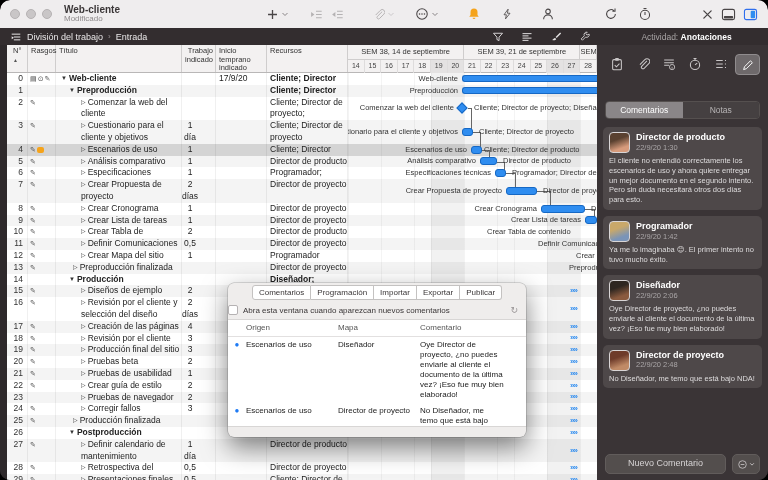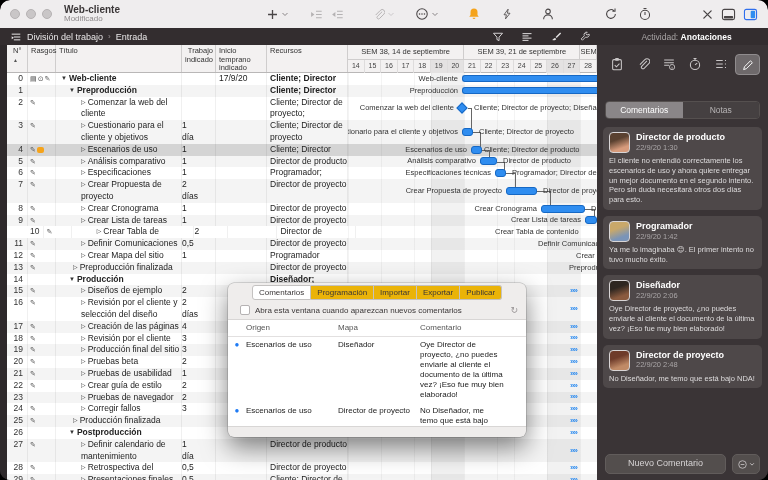--- a/index.html
+++ b/index.html
@@ -44,21 +44,21 @@
   .day{box-sizing:border-box;width:16.6px;border-right:1px solid #dedcdc;text-align:center;font-size:7px;line-height:12px;color:#444;}
   .day.we{background:#e4e2e2}
   .sheet-body{position:relative;}
   .row{display:flex;align-items:stretch;}
   .row.alt{background:#f4f4f4}
   .row.sel{background:#d4d4d4}
   .cell{box-sizing:border-box;border-right:1px solid rgba(0,0,0,.06);font-size:8.5px;color:#222;overflow:hidden;}
   .c-num{width:21px;text-align:right;padding-right:4px;color:#333}
   .c-ras{width:28px;display:flex;align-items:flex-start;gap:1px;padding-left:2px;color:#555;font-size:7px}
   .c-tit{width:126px;white-space:normal;}
-  .c-trab{width:34px;text-align:left;padding-right:17px}
+  .c-trab{width:34px;text-align:center;padding-right:17px}
   .c-ini{width:51px;padding-left:3px}
   .c-rec{width:81px;padding-left:3px;white-space:normal}
   .c-gantt{width:249px;position:relative;border-right:none;overflow:hidden;}
   .bold{font-weight:bold}
   .arrow{font-size:6px;color:#333;margin-right:2px;vertical-align:1px}
   .bubble{width:7px;height:6px;background:#f5a31b;border-radius:2px;margin-top:3px;flex:none}
   .ric{line-height:1;margin-top:2px}
   .gbar{position:absolute;height:8px;background:#2f8df0;border:1px solid #1668c4;border-radius:3px;z-index:2;box-sizing:border-box}
   .gsum{position:absolute;height:7px;background:#2f8df0;border:1px solid #1668c4;border-radius:3px 0 0 3px;border-right:none;z-index:2;box-sizing:border-box}
   .gmile{position:absolute;width:8px;height:8px;background:#2f8df0;border:1px solid #1668c4;transform:rotate(45deg);z-index:2;box-sizing:border-box}
@@ -85,25 +85,25 @@
   .sb-foot{position:absolute;bottom:6px;left:8px;right:8px;display:flex;gap:6px;}
   .btn-new{flex:1;height:18px;background:#534e4d;border:1px solid #615c5b;border-radius:5px;color:#d6d3d4;font-size:9px;text-align:center;line-height:17px;}
   .btn-min{width:26px;height:18px;background:#534e4d;border:1px solid #615c5b;border-radius:5px;color:#c9c6c7;display:flex;align-items:center;justify-content:center;gap:1px;font-size:8px}
   
   .notif{position:absolute;left:228px;top:283px;width:298px;height:154px;background:#efedec;border-radius:6px;box-shadow:0 10px 26px rgba(0,0,0,.5),0 0 0 .5px rgba(0,0,0,.25);z-index:40;display:flex;flex-direction:column;overflow:hidden;}
   .nw-title{height:15px;display:flex;align-items:center;position:relative;}
   .nw-lights{display:flex;gap:5px;margin-left:7px}
   .nw-light{width:7px;height:7px;border-radius:50%;}
   .nw-tt{position:absolute;left:0;right:0;text-align:center;font-size:8.5px;color:#4a4647;}
   .nw-tabs{display:flex;justify-content:center;margin-top:2px;}
-  .nw-seg{font-size:8px;color:#3a3637;border:1px solid #c4c2c1;border-left:none;padding:2px 6px;background:#eab308;}
+  .nw-seg{font-size:8px;color:#3a3637;border:1px solid #c4c2c1;border-left:none;padding:2px 6px;background:#ffffff;}
   .nw-seg:first-child{border-left:1px solid #c4c2c1;border-radius:3px 0 0 3px;}
   .nw-seg:last-child{border-radius:0 3px 3px 0;}
   .nw-seg.sel{background:#fff;}
-  .nw-chk{display:flex;align-items:center;gap:5px;margin:5px 8px 4px 12px;font-size:8px;color:#3a3637;}
+  .nw-chk{display:flex;align-items:center;gap:5px;margin:5px 8px 4px 0;font-size:8px;color:#3a3637;}
   .chkbox{width:8px;height:8px;border:1px solid #b5b2b3;border-radius:2px;background:#fff;flex:none}
   .nw-refresh{margin-left:auto;color:#999596;font-size:9px}
   .nw-table{flex:1;background:#fff;border-top:1px solid #d8d6d5;border-bottom:1px solid #d8d6d5;font-size:8px;color:#222;overflow:hidden;}
   .nt-head{display:flex;color:#555;border-bottom:1px solid #e2e0e0;padding:3px 0;}
   .nt-row{display:flex;padding:3px 0;}
   .nt-dot{width:18px;text-align:center;color:#1f7bf4;font-size:8px;flex:none}
   .nt-c1{width:88px;flex:none;padding-right:4px}
   .nt-c2{width:78px;flex:none;padding-right:4px}
   .nt-c3{flex:1;padding-right:22px;line-height:1.25}
   .nw-foot{height:10px;}
@@ -444,21 +444,21 @@
             </div>
             <div class="cell c-tit" style="padding-left: 25px;"><span class="arrow">▷</span>Crear Lista de tareas</div>
             <div class="cell c-trab">1 día</div>
             <div class="cell c-ini"></div>
             <div class="cell c-rec">Director de proyecto</div>
             <div class="cell c-gantt">
               <div class="gbar" style="left: 237px; width: 12px; top: 1.9px;"></div>
               <div class="glab" style="top: 1.9px; right: 16px;">Crear Lista de tareas</div>
             </div>
           </div>
-          <div class="row" style="height: 11.8px; line-height: 11.8px; margin-left: 17px;">
+          <div class="row" style="height: 11.8px; line-height: 11.8px;">
             <div class="cell c-num">10</div>
             <div class="cell c-ras">
               <span class="ric">✎</span>
             </div>
             <div class="cell c-tit" style="padding-left: 25px;"><span class="arrow">▷</span>Crear Tabla de contenido</div>
             <div class="cell c-trab">2 días</div>
             <div class="cell c-ini"></div>
             <div class="cell c-rec">Director de producto</div>
             <div class="cell c-gantt">
               <div class="glab" style="top: 1.9px; left: 139px;">Crear Tabla de contenido</div>

